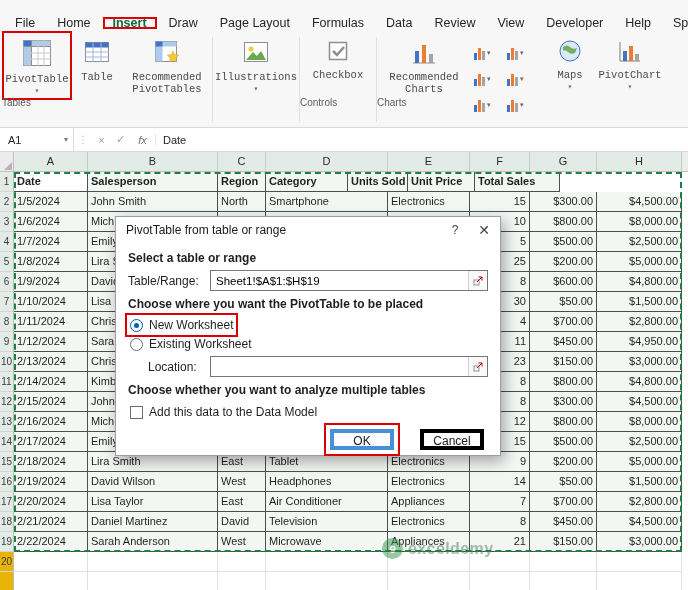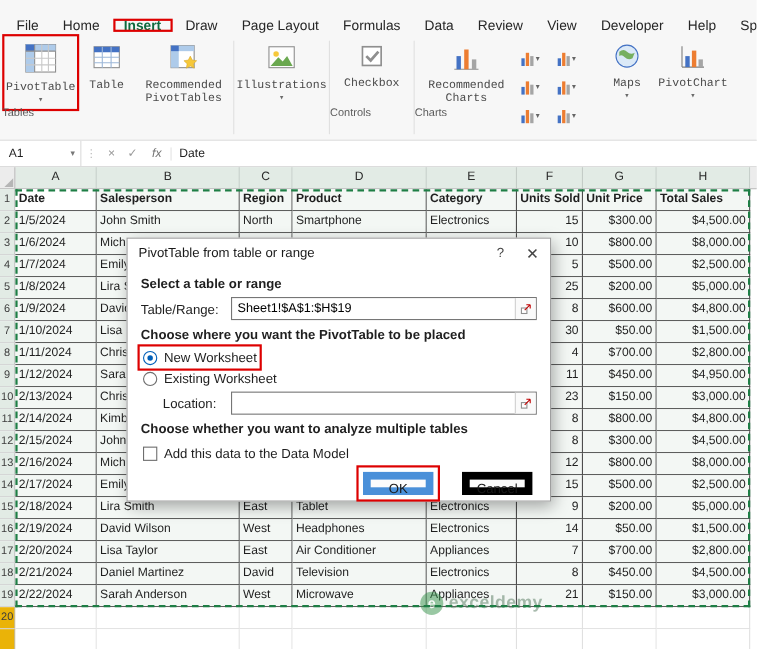--- a/index.html
+++ b/index.html
@@ -106,21 +106,21 @@
   .rwrap{display:inline-flex;align-items:center;gap:6px}
   .rwrap.annotated{outline:2px solid #dd0000;outline-offset:3px}
   .radio{width:13px;height:13px;border-radius:50%;border:1px solid #6e6e6e;position:relative;background:#fff;cursor:pointer}
   .radio.sel{border-color:#005fb8}
   .radio.sel::after{content:"";position:absolute;left:3px;top:3px;width:5px;height:5px;border-radius:50%;background:#005fb8}
   .loc-row{padding-left:20px}
   .loc-row .lab{width:62px}
   .cb-row{display:flex;align-items:center;gap:6px;margin-top:8px;padding-left:2px}
   .cb{width:13px;height:13px;border:1px solid #6e6e6e;background:#fff;cursor:pointer}
   .btn-row{display:flex;justify-content:flex-end;gap:26px;margin-top:10px;padding-right:4px}
-  .dlg-btn{width:64px;height:21px;border:7px solid #000000;background:#fcfcfc;font-family:inherit;font-size:12px;
+  .dlg-btn{width:64px;height:21px;border:4px solid #000000;background:#fcfcfc;font-family:inherit;font-size:12px;
            color:#1a1a1a;cursor:pointer}
   .dlg-btn.ok{border-color:#4a90d9}
   .dlg-btn.annotated{outline:2px solid #dd0000;outline-offset:4px}
 </style>
 </head>
 <body>
 
 <div class="app">
 
   <div class="tabbar">
@@ -362,21 +362,20 @@
       <div class="colhdr-rest"></div>
     </div>
 
     <div class="rows">
 
         <div class="row">
           <span class="rowhdr">1</span>
           <span class="cell c0">Date</span>
           <span class="cell c1">Salesperson</span>
           <span class="cell c2">Region</span>
-          <span class="cell c3">Product</span>
           <span class="cell c4">Category</span>
           <span class="cell c5">Units Sold</span>
           <span class="cell c6">Unit Price</span>
           <span class="cell c7">Total Sales</span>
         </div>
 
         <div class="row">
           <span class="rowhdr">2</span>
           <span class="cell c0">1/5/2024</span>
           <span class="cell c1">John Smith</span>

